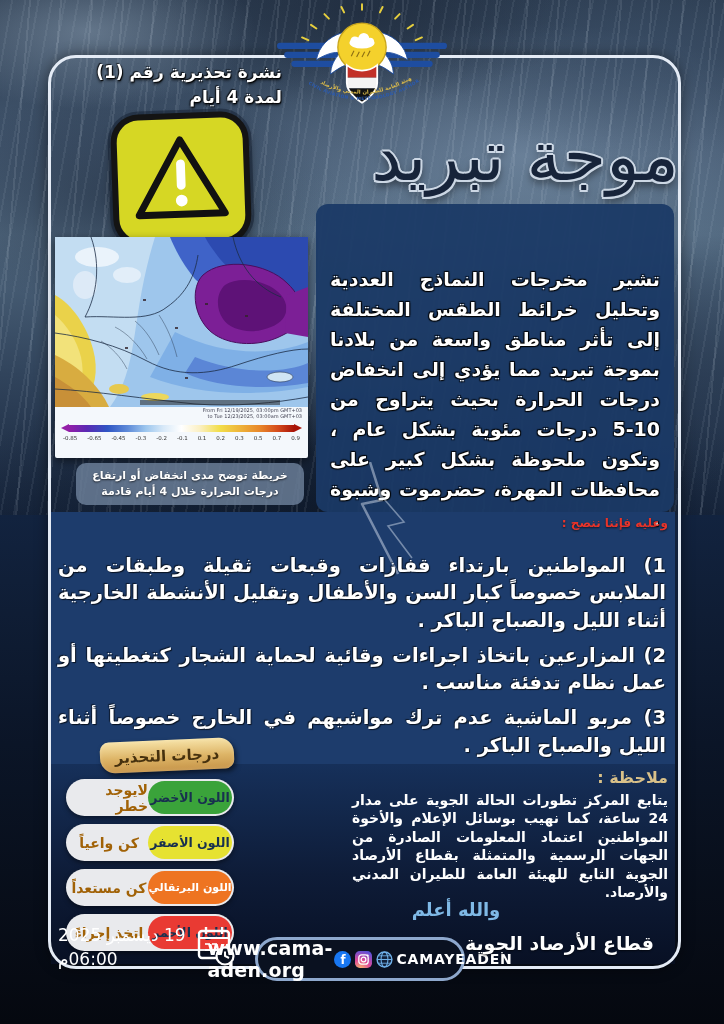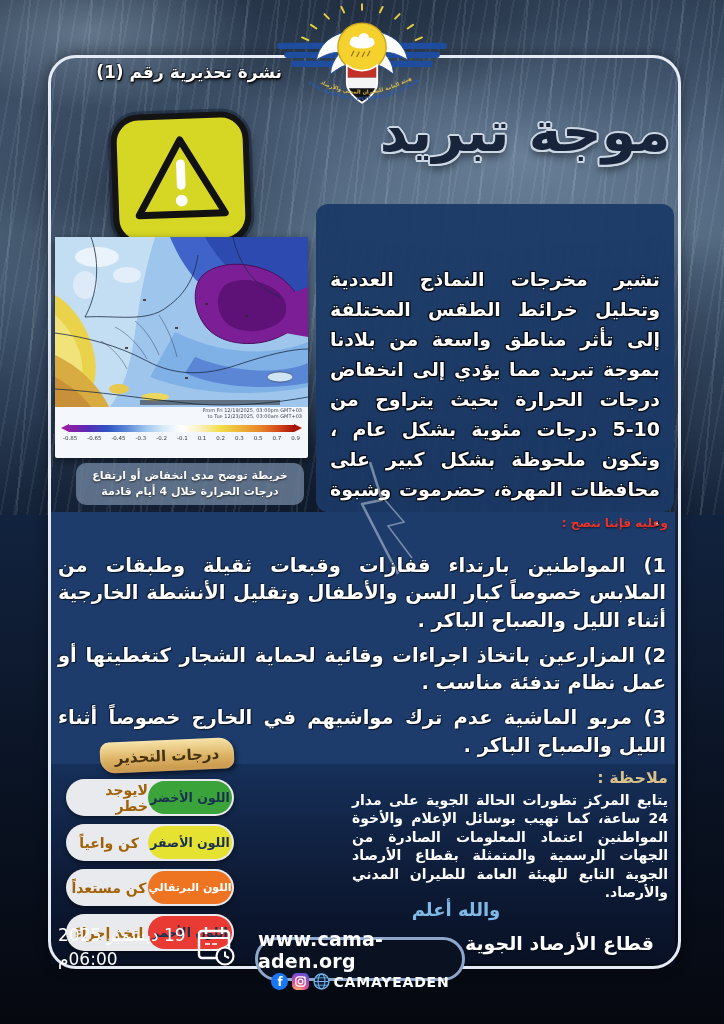--- a/index.html
+++ b/index.html
@@ -37,22 +37,22 @@
   .card-border{left:48px;top:55px;width:627px;height:908px;border:3px solid #e4ebf5;
     border-radius:28px;box-shadow:0 0 14px rgba(0,0,0,.45);}
   
   .bulletin{left:78px;top:60px;width:204px;direction:rtl;
     color:#fff;font-weight:bold;font-size:17px;line-height:1.45;
     text-shadow:1px 1px 1px rgba(0,0,0,.9),-1px -1px 1px rgba(0,0,0,.7),0 2px 3px rgba(0,0,0,.8);}
   .warnbox{left:112px;top:113px;width:126px;height:120px;background:#d6d724;
     border:6px solid #141414;border-radius:28px;transform:rotate(-2deg);
     box-shadow:0 0 0 3px rgba(16,26,44,.45),0 6px 10px rgba(0,0,0,.5);
     display:flex;align-items:center;justify-content:center;}
-  .title{left:345px;top:100px;width:360px;text-align:center;direction:rtl;
-    font-size:55px;font-weight:bold;color:#17243a;letter-spacing:1px;
+  .title{left:345px;top:116px;width:360px;text-align:center;direction:rtl;
+    font-size:69px;font-weight:normal;color:#17243a;letter-spacing:1px;
     text-shadow:-2px 0 0 #ccd7e4,2px 0 0 #ccd7e4,0 -2px 0 #ccd7e4,0 2px 0 #ccd7e4,
       -1.5px -1.5px 0 #ccd7e4,1.5px -1.5px 0 #ccd7e4,-1.5px 1.5px 0 #ccd7e4,1.5px 1.5px 0 #ccd7e4,
       0 5px 9px rgba(0,0,0,.55);}
   
   .intro-panel{left:316px;top:204px;width:358px;height:308px;background:rgba(27,57,102,.94);
     border-radius:12px;padding:12px 14px;box-sizing:border-box;}
   .intro-text{direction:rtl;text-align:justify;color:#fff;font-weight:bold;
     font-size:19px;line-height:1.58;
     text-shadow:1px 1px 1px rgba(0,0,0,.85),-1px 1px 1px rgba(0,0,0,.85),
       1px -1px 1px rgba(0,0,0,.85),-1px -1px 1px rgba(0,0,0,.85);margin-top:48px;}
@@ -104,21 +104,21 @@
   .note-body{left:352px;top:791px;width:316px;direction:rtl;text-align:justify;color:#fff;
     font-size:14px;line-height:1.32;font-weight:bold;}
   .closing{left:356px;top:899px;width:200px;text-align:center;direction:rtl;
     color:#7fb9e6;font-weight:bold;font-size:18px;}
   
   .date-block{left:58px;top:924px;width:136px;direction:rtl;text-align:left;color:#fff;
     font-weight:normal;font-size:17px;line-height:1.4;}
   .cal-icon{left:196px;top:924px;}
   .web-pill{left:255px;top:937px;width:210px;height:44px;background:#0a1120;
     border:3px solid #8ea8cd;border-radius:31px;box-sizing:border-box;
-    display:flex;flex-direction:column;align-items:center;justify-content:center;gap:1px;}
+    display:flex;flex-direction:row;align-items:center;justify-content:center;gap:1px;}
   .web-url{color:#fff;font-weight:bold;font-size:19px;letter-spacing:.2px;}
   .web-row{display:flex;align-items:center;gap:4px;}
   .web-handle{color:#fff;font-weight:bold;font-size:14px;letter-spacing:.8px;}
   .sector{right:70px;top:932px;direction:rtl;color:#fff;font-weight:bold;font-size:19px;
     text-shadow:0 1px 2px rgba(0,0,0,.6);}
   .logo{left:277px;top:2px;}
 </style>
 </head>
 <body>
 
@@ -179,20 +179,21 @@
   <defs>
     <path id="arcAr" d="M40,84 Q95,116 150,84" fill="none"></path>
     <path id="arcEn" d="M30,86 Q95,128 160,86" fill="none"></path>
   </defs>
   <text font-size="6" fill="#d8b84a" font-weight="bold"><textPath href="#arcAr" startOffset="8%">الهيئة العامة للطيران المدني والأرصاد</textPath></text>
   <text font-size="5" fill="#2a5ab0" font-weight="bold" letter-spacing=".4"><textPath href="#arcEn" startOffset="4%">CIVIL AVIATION &amp; METEOROLOGY AUTHORITY</textPath></text>
 </svg>
 
 <div class="abs bulletin">
   <div>نشرة تحذيرية رقم (1)</div>
+  <div>لمدة 4 أيام</div>
 </div>
 
 <div class="abs warnbox">
   <svg width="100" height="94" viewBox="0 0 100 96">
     <path d="M50,8 L94,84 L6,84 Z" fill="#d6d724" stroke="#111" stroke-width="7" stroke-linejoin="round"></path>
     <rect x="45.5" y="28" width="9" height="31" rx="4.5" fill="#fff"></rect>
     <circle cx="50" cy="70" r="6" fill="#fff"></circle>
   </svg>
 </div>
 

